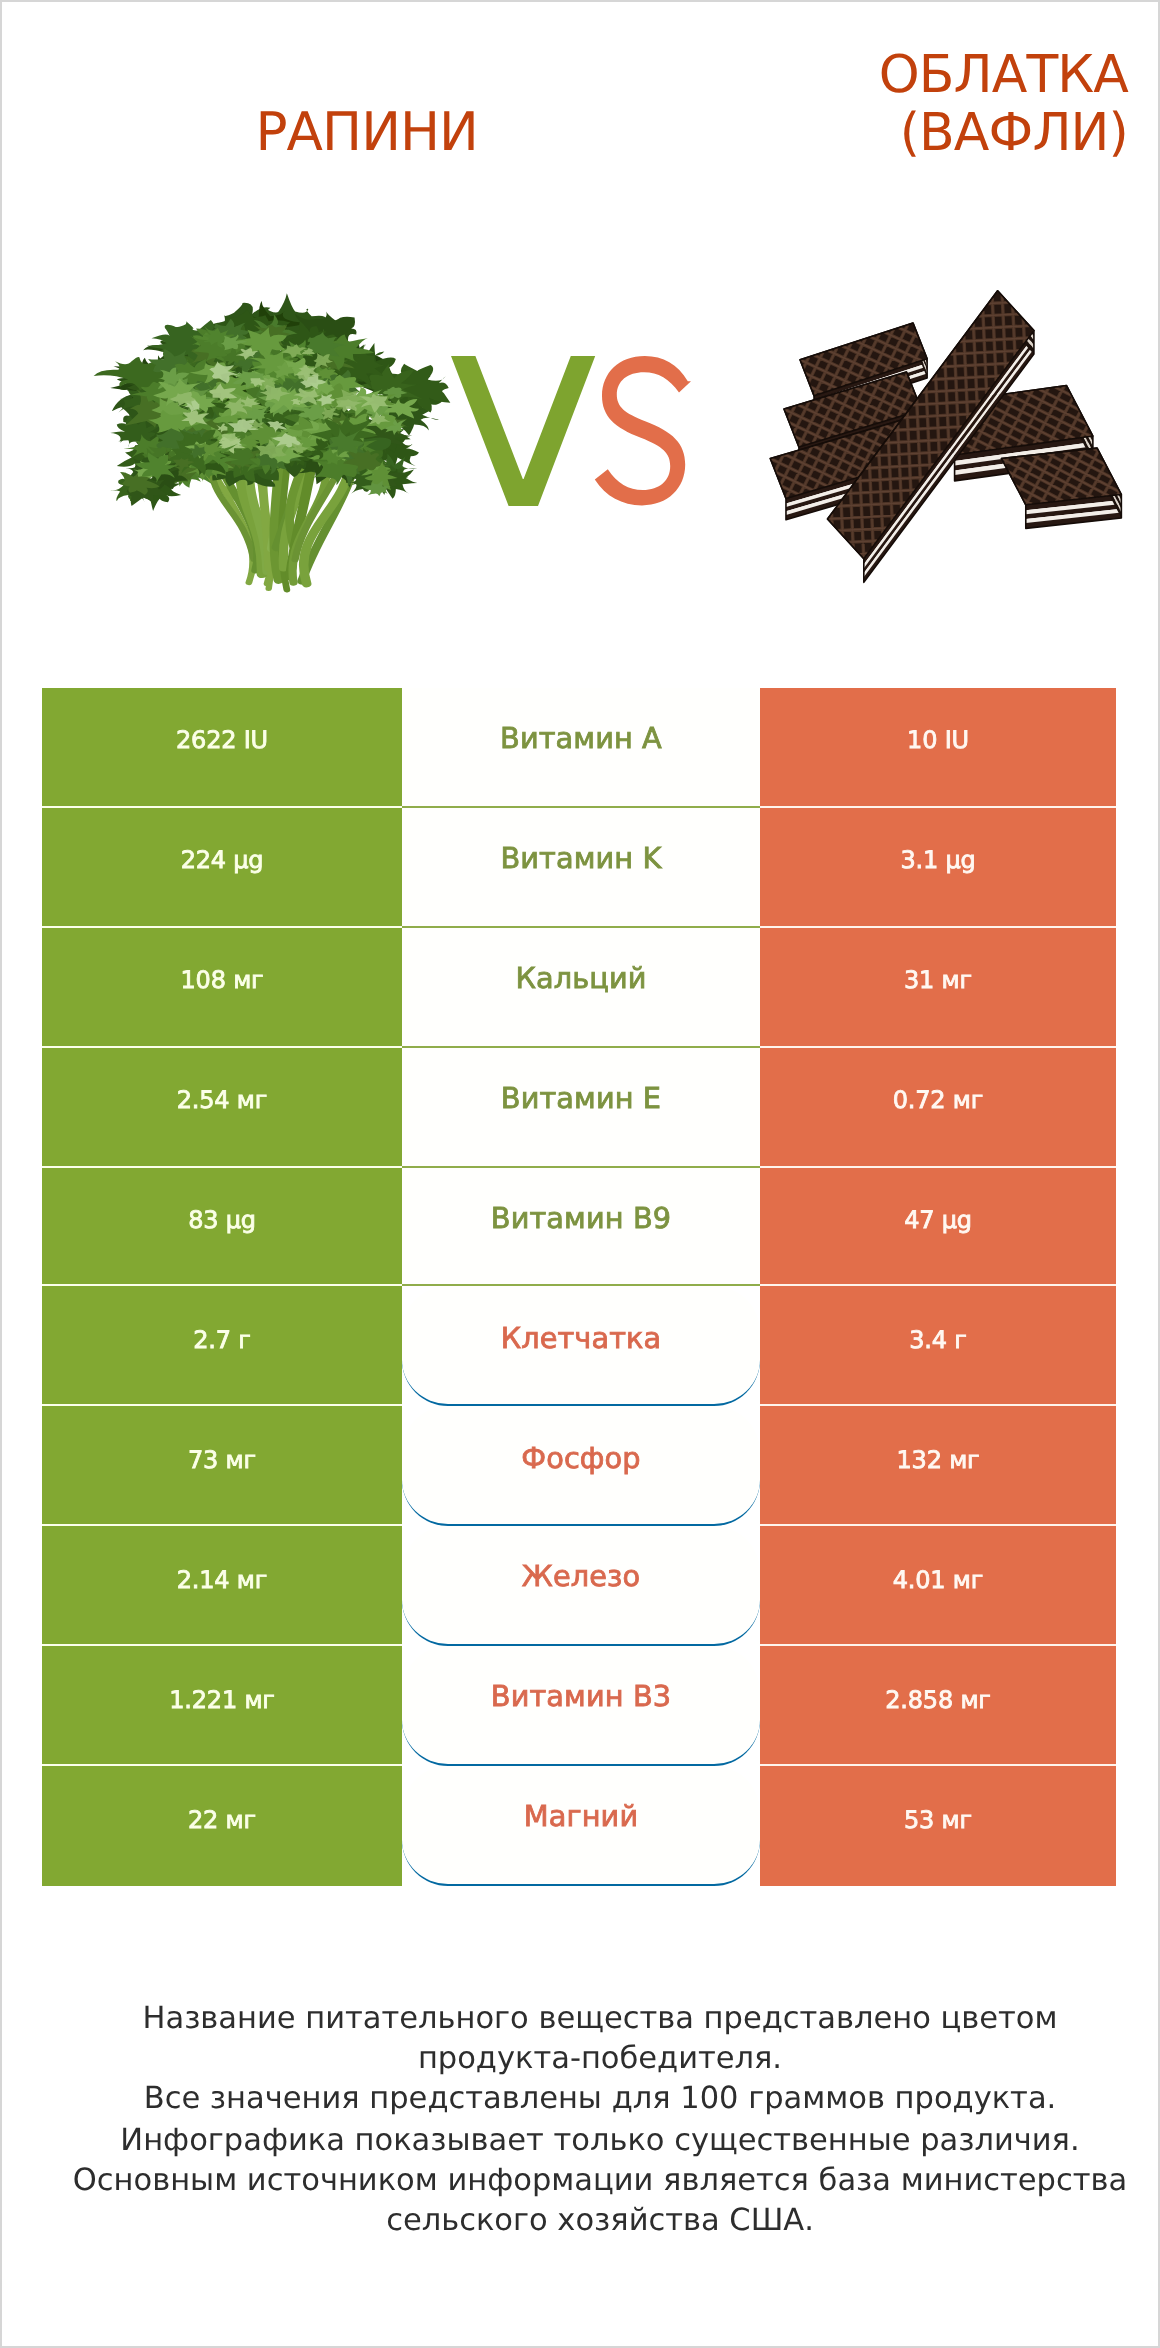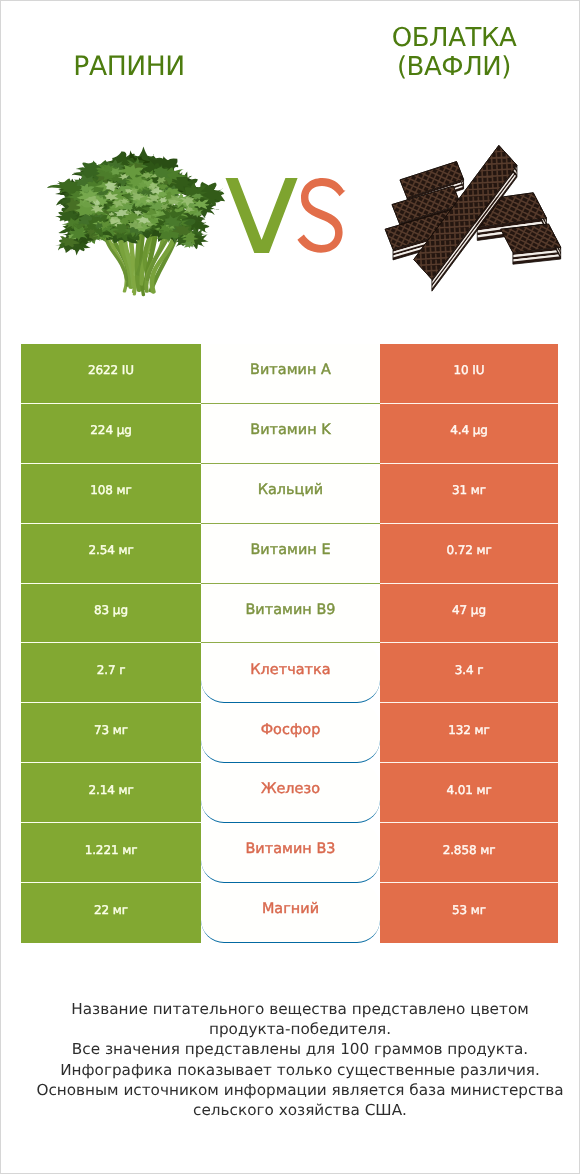--- a/index.html
+++ b/index.html
@@ -4,21 +4,21 @@
 <title>Rapini vs Wafers</title>
 <style>
   html,body{margin:0;padding:0;}
   body{width:580px;height:1174px;background:#fefefc;
        font-family:"DejaVu Sans",sans-serif;
        -webkit-font-smoothing:antialiased;text-rendering:geometricPrecision;}
   .page{position:relative;width:580px;height:1174px;overflow:hidden;
         box-sizing:border-box;border:1px solid #d6d6d6;background:#fff;}
 
   
-  .title{position:absolute;text-align:center;color:#4d7c0f;
+  .title{position:absolute;text-align:right;color:#c2410c;
          font-weight:400;letter-spacing:-0.45px;}
   #title-left{left:18px;top:55px;width:220px;font-size:26.6px;line-height:22px;}
   #title-right{left:343px;top:23px;width:220px;font-size:26.0px;line-height:29px;}
 
   
   .hero{position:absolute;}
   #hero-left{left:45px;top:145px;width:180px;height:152px;}
   #hero-right{left:383px;top:143px;width:178px;height:148px;}
 
   
@@ -526,21 +526,21 @@
         </div>
       </div>
     <div class="row">
         <div class="cell c-left">
           <span>224 µg</span>
         </div>
         <div class="cell c-mid mid-green">
           <span>Витамин K</span>
         </div>
         <div class="cell c-right">
-          <span>4.4 µg</span>
+          <span>3.1 µg</span>
         </div>
       </div>
     <div class="row">
         <div class="cell c-left">
           <span>108 мг</span>
         </div>
         <div class="cell c-mid mid-green">
           <span>Кальций</span>
         </div>
         <div class="cell c-right">

